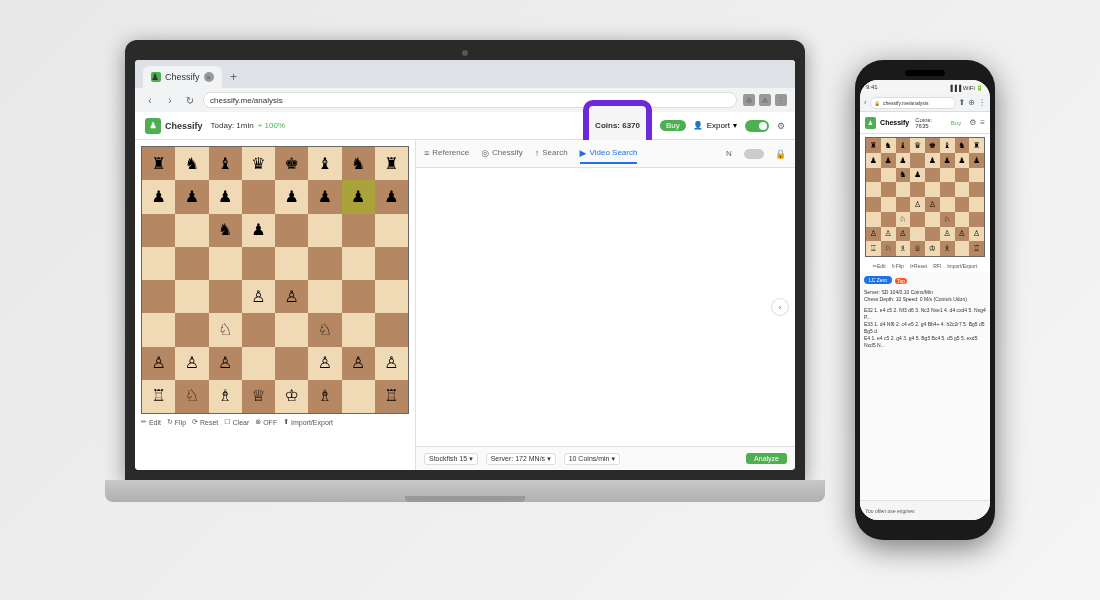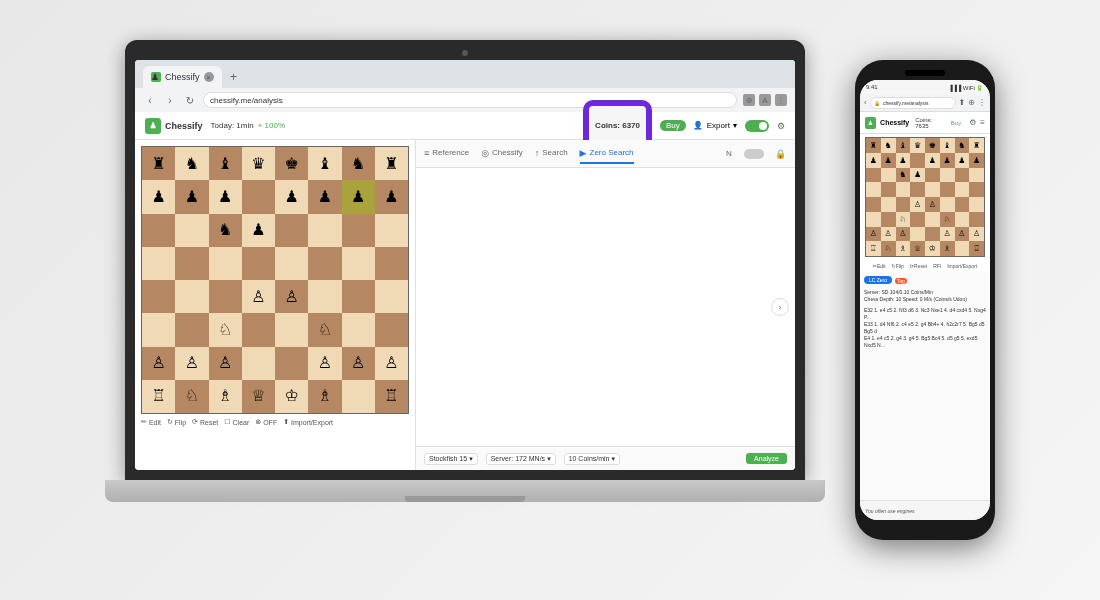--- a/index.html
+++ b/index.html
@@ -813,21 +813,21 @@
                 <div class="panel-tab">
                   <span class="panel-tab-icon">◎</span>
                   <span>Chessify</span>
                 </div>
                 <div class="panel-tab">
                   <span class="panel-tab-icon">↑</span>
                   <span>Search</span>
                 </div>
                 <div class="panel-tab active">
                   <span class="panel-tab-icon">▶</span>
-                  <span>Zero Search</span>
+                  <span>Video Search</span>
                 </div>
                 <div class="header-spacer"></div>
                 <span style="font-size:8px;color:#666;">N</span>
                 <div class="toggle-small"></div>
                 <span style="font-size:9px;color:#666;">🔒</span>
               </div>
 
               <div style="position:relative;flex:1;overflow:hidden;">
                 <div class="video-grid">
 

